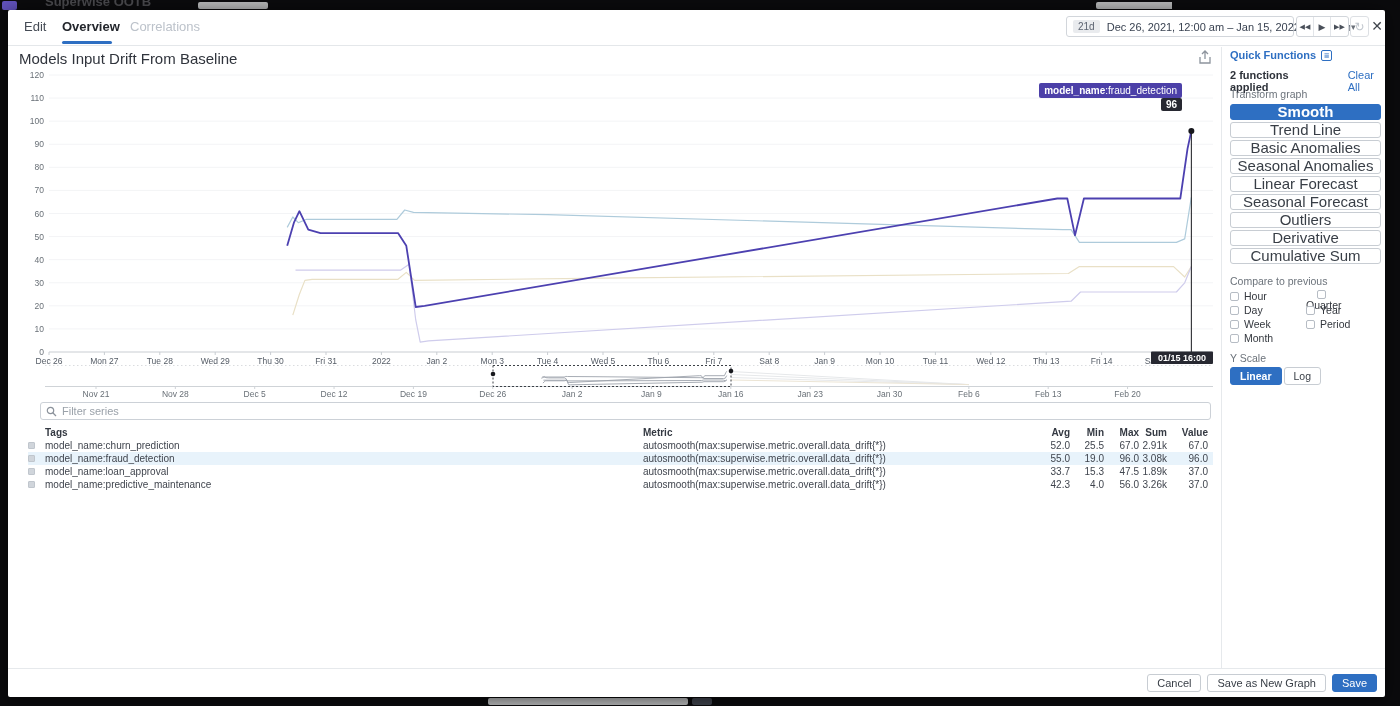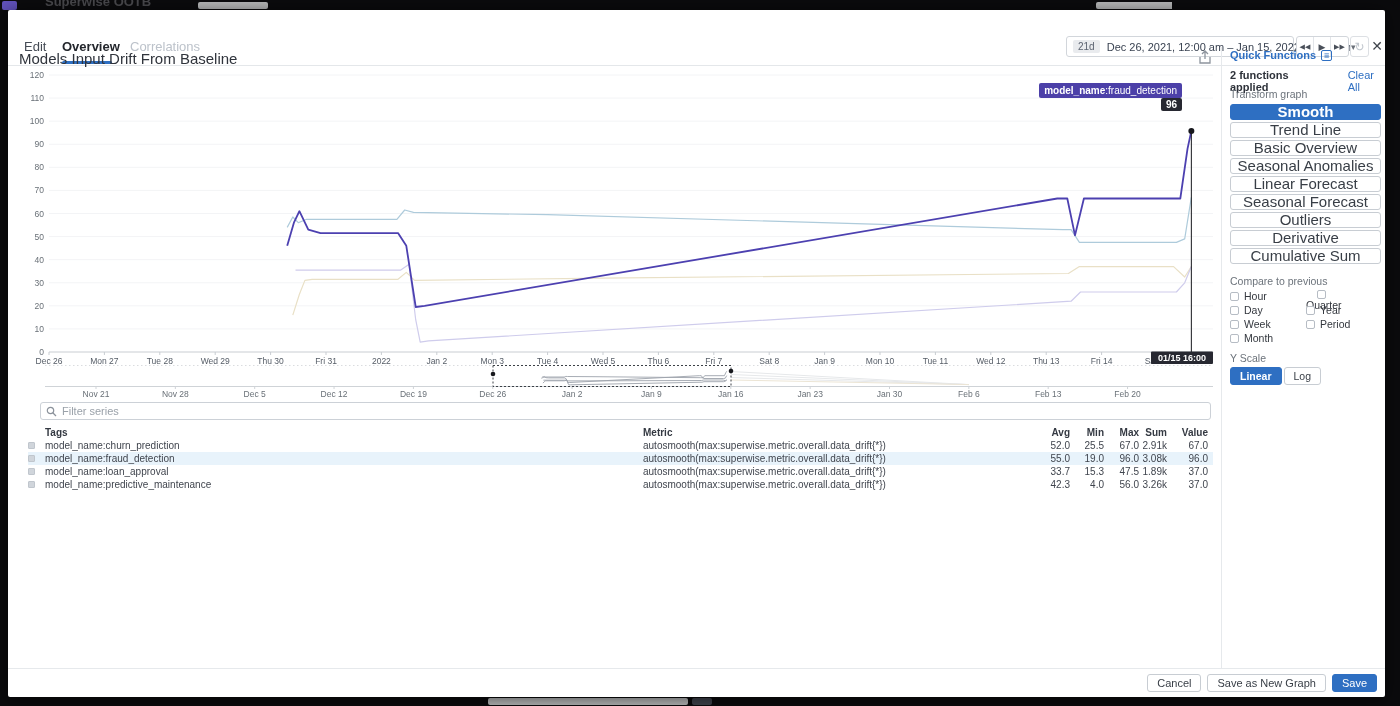--- a/index.html
+++ b/index.html
@@ -10,21 +10,21 @@
   .backdrop-top { position:absolute; left:0; top:0; width:1172px; height:10px; background:#0b0b0d; overflow:hidden; }
   .backdrop-logo { position:absolute; left:2px; top:1px; width:15px; height:9px; background:#6b5bd2; border-radius:2px; opacity:.9; }
   .backdrop-title { position:absolute; left:45px; top:-6px; color:#4a4a4e; font-size:13px; font-weight:bold; }
   .bd-box { position:absolute; background:#d9dadc; border-radius:2px; opacity:.85; }
   .backdrop-bottom { position:absolute; left:0; top:697px; width:1400px; height:9px; background:#0b0b0d; overflow:hidden; }
 
   
   .modal { position:absolute; left:8px; top:10px; width:1377px; height:687px; background:#ffffff; border-radius:2px; box-shadow:0 2px 18px rgba(0,0,0,.6); }
 
   
-  .hdr { position:absolute; left:0; top:0; width:1377px; height:36px; border-bottom:1px solid #e4e7ea;margin-top:20px; }
+  .hdr { position:absolute; left:0; top:0; width:1377px; height:36px; border-bottom:1px solid #e4e7ea; }
   .tab { position:absolute; top:9px; font-size:13px; cursor:pointer; }
   .tab-edit { left:16px; color:#454b55; }
   .tab-overview { left:54px; color:#23262c; font-weight:bold; }
   .tab-underline { position:absolute; left:54px; top:31px; width:50px; height:3px; background:#2e6fc2; border-radius:2px; }
   .tab-correlations { left:122px; color:#bcc2ca; }
   .timebox { position:absolute; left:1058px; top:6px; width:228px; height:21px; border:1px solid #d2d6db; border-radius:3px; background:#fff; display:flex; align-items:center; padding:0 6px; }
   .dur-badge { background:#e9ebee; color:#5b6370; font-size:10px; padding:1px 5px; border-radius:2px; margin-right:7px; }
   .time-label { font-size:11px; color:#394251; white-space:nowrap; }
   .time-caret { margin-left:auto; color:#6a7079; font-size:9px; }
   .pb-group { position:absolute; left:1288px; top:6px; height:21px; border:1px solid #d2d6db; border-radius:3px; background:#fff; display:flex; }
@@ -341,21 +341,21 @@
         <span class="qf-icon">≣</span>
       </div>
       <div class="applied-row">
         <span class="applied-txt">2 functions applied</span>
         <span class="clear-link">Clear All</span>
       </div>
       <div class="sec-label transform-label">Transform graph</div>
       <div class="tf-stack" id="tf-stack">
           <div class="tf-btn active">Smooth</div>
           <div class="tf-btn">Trend Line</div>
-          <div class="tf-btn">Basic Overview</div>
+          <div class="tf-btn">Basic Anomalies</div>
           <div class="tf-btn">Seasonal Anomalies</div>
           <div class="tf-btn">Linear Forecast</div>
           <div class="tf-btn">Seasonal Forecast</div>
           <div class="tf-btn">Outliers</div>
           <div class="tf-btn">Derivative</div>
           <div class="tf-btn">Cumulative Sum</div>
         </div>
       <div class="sec-label compare-label">Compare to previous</div>
       <div class="cmp-grid" id="cmp-grid">
           <div class="cmp-item" style="left: 0px; top: 0px;">

